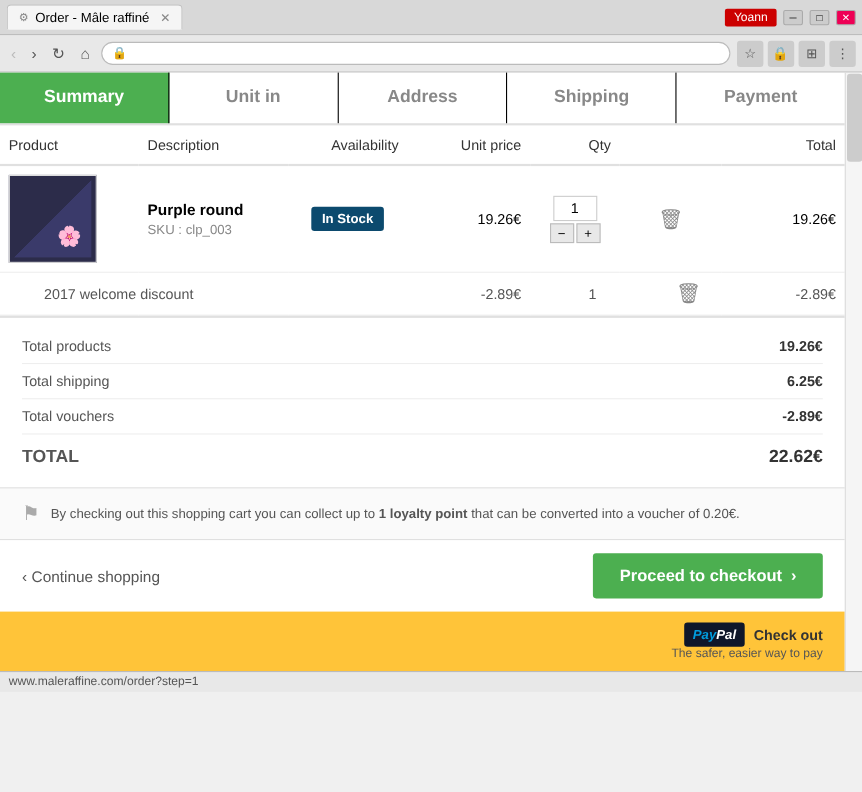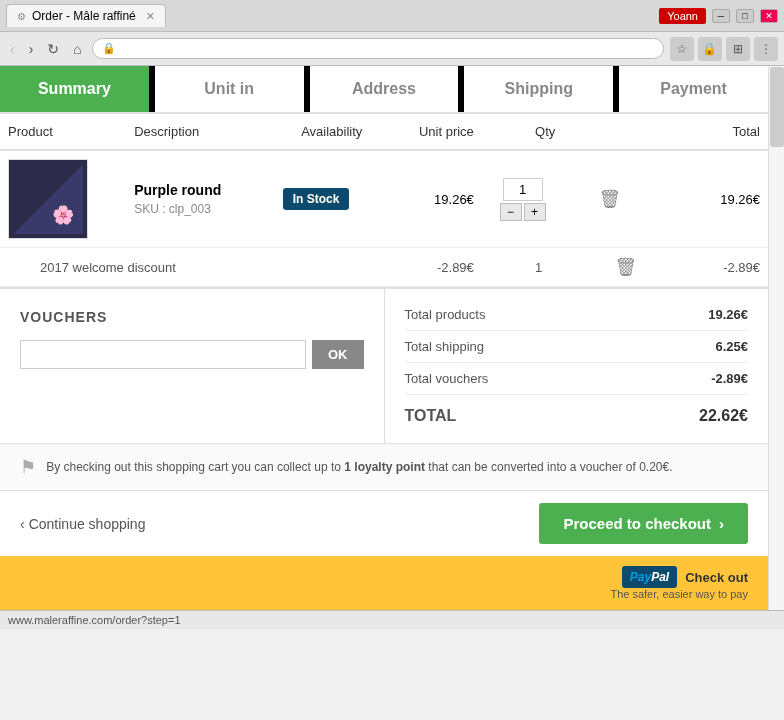--- a/index.html
+++ b/index.html
@@ -126,21 +126,21 @@
       border-bottom: 2px solid #e0e0e0;
     }
     .step {
       flex: 1;
       padding: 14px 10px;
       text-align: center;
       font-size: 16px;
       font-weight: bold;
       color: #888;
       cursor: pointer;
-      border-right: 6px solid #000000;
+      border-right: 1px solid #000000;
     }
     .step:last-child { border-right: none; }
     .step.active {
       background: #4caf50;
       color: white;
     }
 
     
     .order-table {
       width: 100%;
@@ -341,21 +341,21 @@
     
     .paypal-bar {
       background: #ffc439;
       padding: 10px 20px;
       display: flex;
       align-items: center;
       justify-content: flex-end;
       gap: 6px;
     }
     .paypal-logo {
-      background: #0c4a6e;
+      background: #0f172a;
       color: white;
       font-size: 12px;
       font-weight: bold;
       padding: 4px 8px;
       border-radius: 3px;
       font-style: italic;
     }
     .paypal-logo span.paypal-pay { color: #009cde; }
     .paypal-checkout-text {
       font-size: 13px;
@@ -482,27 +482,20 @@
           <td class="center">
             <button class="delete-btn">🗑</button>
           </td>
           <td class="right">-2.89€</td>
         </tr>
       </tbody>
     </table>
 
     <div class="bottom-section">
 
-      <div class="vouchers-section">
-        <div class="vouchers-title">VOUCHERS</div>
-        <div class="voucher-input-row">
-          <input class="voucher-input" type="text" style="">
-          <button class="voucher-ok-btn">OK</button>
-        </div>
-      </div>
 
       <div class="totals-section">
         <div class="total-row">
           <span class="total-label">Total products</span>
           <span class="total-value">19.26€</span>
         </div>
         <div class="total-row">
           <span class="total-label">Total shipping</span>
           <span class="total-value">6.25€</span>
         </div>

